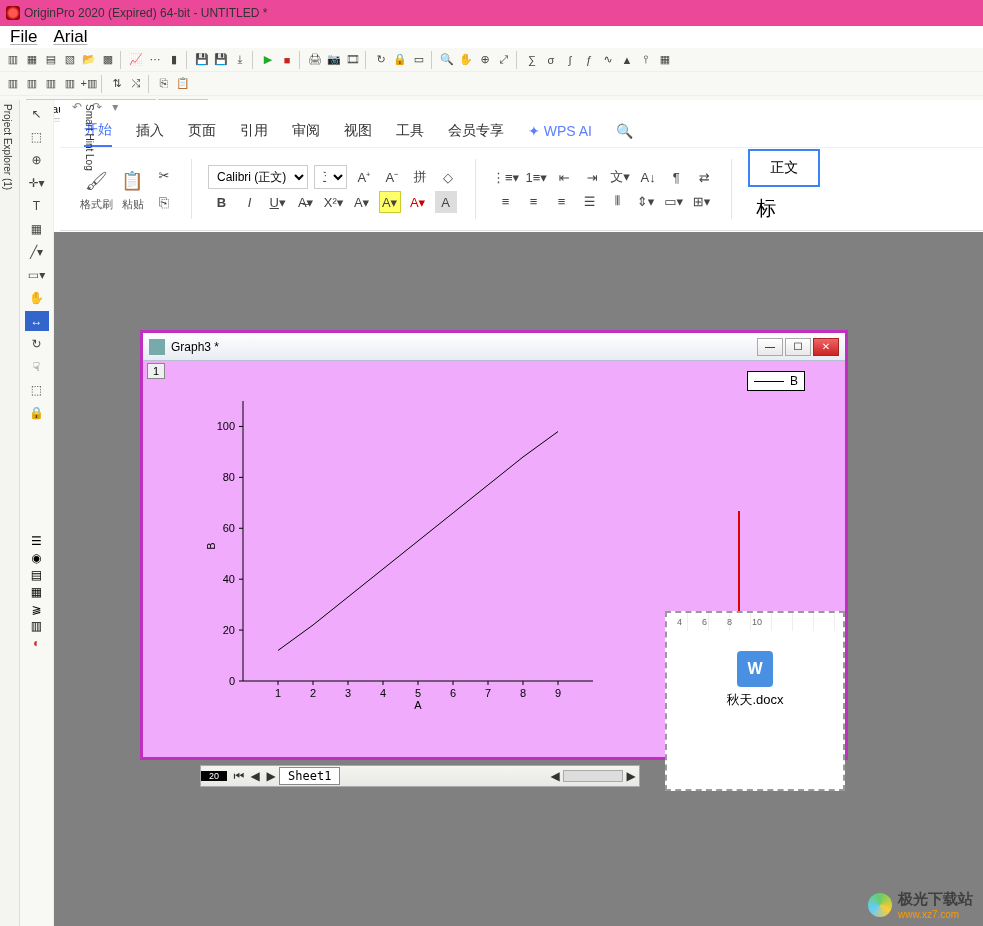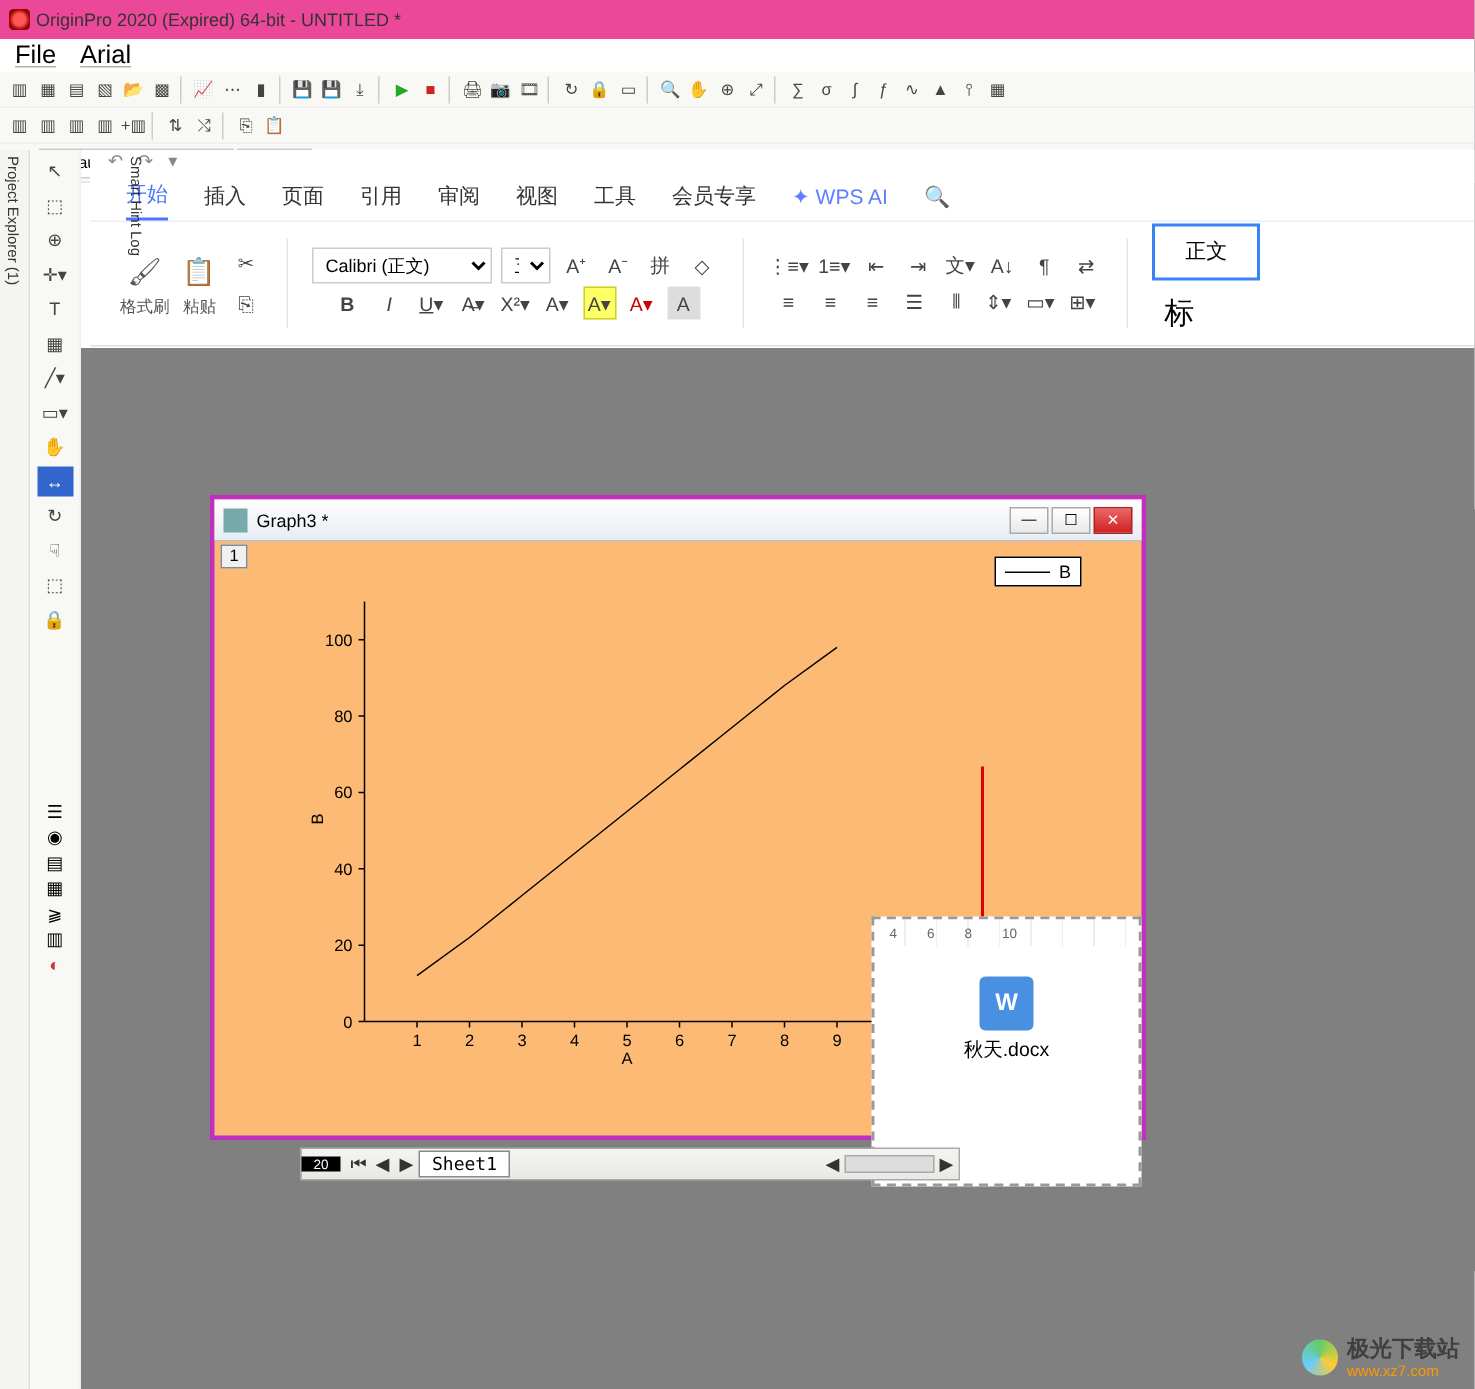--- a/index.html
+++ b/index.html
@@ -28,21 +28,21 @@
 .wps-ribbon { height:82px; display:flex; align-items:center; padding:8px 20px; gap:16px; }
 .rgroup { display:flex; flex-direction:column; align-items:center; gap:2px; font-size:11px; color:#555; }
 .rgroup .ico { width:28px; height:28px; display:flex;align-items:center;justify-content:center; font-size:18px; }
 .rgroup .row { display:flex; gap:6px; align-items:center;}
 .rsel { height:24px; border:1px solid #ccc; font-size:12px; padding:0 4px; background:#fff; }
 .rbtn { min-width:22px; height:22px; display:flex;align-items:center;justify-content:center; font-size:13px; color:#444; }
 .vdiv { width:1px; height:60px; background:#e5e5e5; }
 .stylebox { border:2px solid #3b82f6; padding:8px 20px; font-size:14px; }
 
 
-.graphwin { position:absolute; left:140px; top:330px; width:624px; height:430px; border:3px solid #c030c0; background:#fdba74; }
+.graphwin { position:absolute; left:140px; top:330px; width:708px; height:430px; border:3px solid #c030c0; background:#f0abfc; }
 .graphwin .gtitle { height:28px; background:linear-gradient(#fff,#e8ecf3); border-bottom:1px solid #b8c0d0; display:flex; align-items:center; padding:0 6px; font-size:12px; }
 .graphwin .gtitle .gicon { width:16px;height:16px; background:#7aa; margin-right:6px; }
 .graphwin .wbtns { margin-left:auto; display:flex; gap:2px; }
 .graphwin .wbtns div { width:26px;height:18px;border:1px solid #aaa;display:flex;align-items:center;justify-content:center;font-size:10px;background:linear-gradient(#fff,#e8e8e8); }
 .graphwin .wbtns .close { background:linear-gradient(#e66,#c22); color:#fff; border-color:#a22;}
 .ginner { position:relative; height:calc(100% - 28px); }
 .layerbadge { position:absolute; left:4px; top:2px; width:18px;height:16px;border:1px solid #888;background:#f0f0f0;display:flex;align-items:center;justify-content:center;font-size:11px; }
 .plot { position:absolute; left:60px; top:30px; width:400px; height:320px; }
 .legend { position:absolute; right:40px; top:10px; border:1px solid #000; padding:2px 6px; font-size:12px; display:flex; align-items:center; gap:6px; background:#fff; }
 .legend .line { width:30px; height:1px; background:#000; }
@@ -204,21 +204,21 @@
           </div>
         <div style="display:flex;flex-direction:column;gap:6px;">
           <span class="rbtn">✂</span>
           <span class="rbtn">⎘</span>
         </div>
       </div>
     </div>
     <div class="vdiv"></div>
     <div class="rgroup">
       <div class="row">
-        <select class="rsel" style="width:120px"><option>Calibri (正文)</option></select>
+        <select class="rsel" style="width:100px"><option>Calibri (正文)</option></select>
         <select class="rsel" style="width:33px"><option>五号</option></select>
         <span class="rbtn">A⁺</span>
         <span class="rbtn">A⁻</span>
         <span class="rbtn">拼</span>
         <span class="rbtn">◇</span>
       </div>
       <div class="row">
         <span class="rbtn">
             <b>B</b>
           </span>

